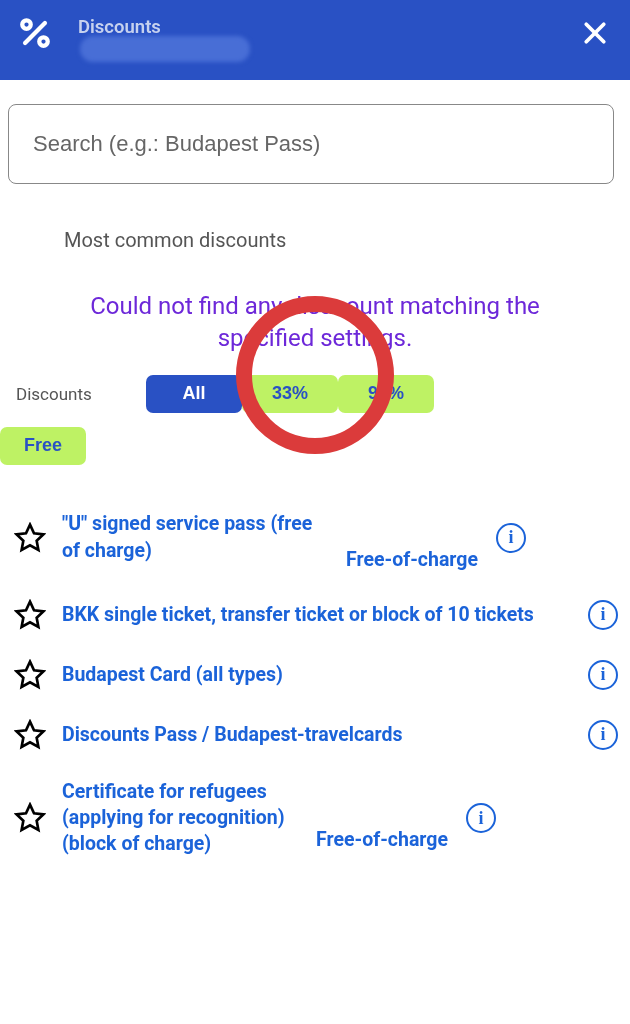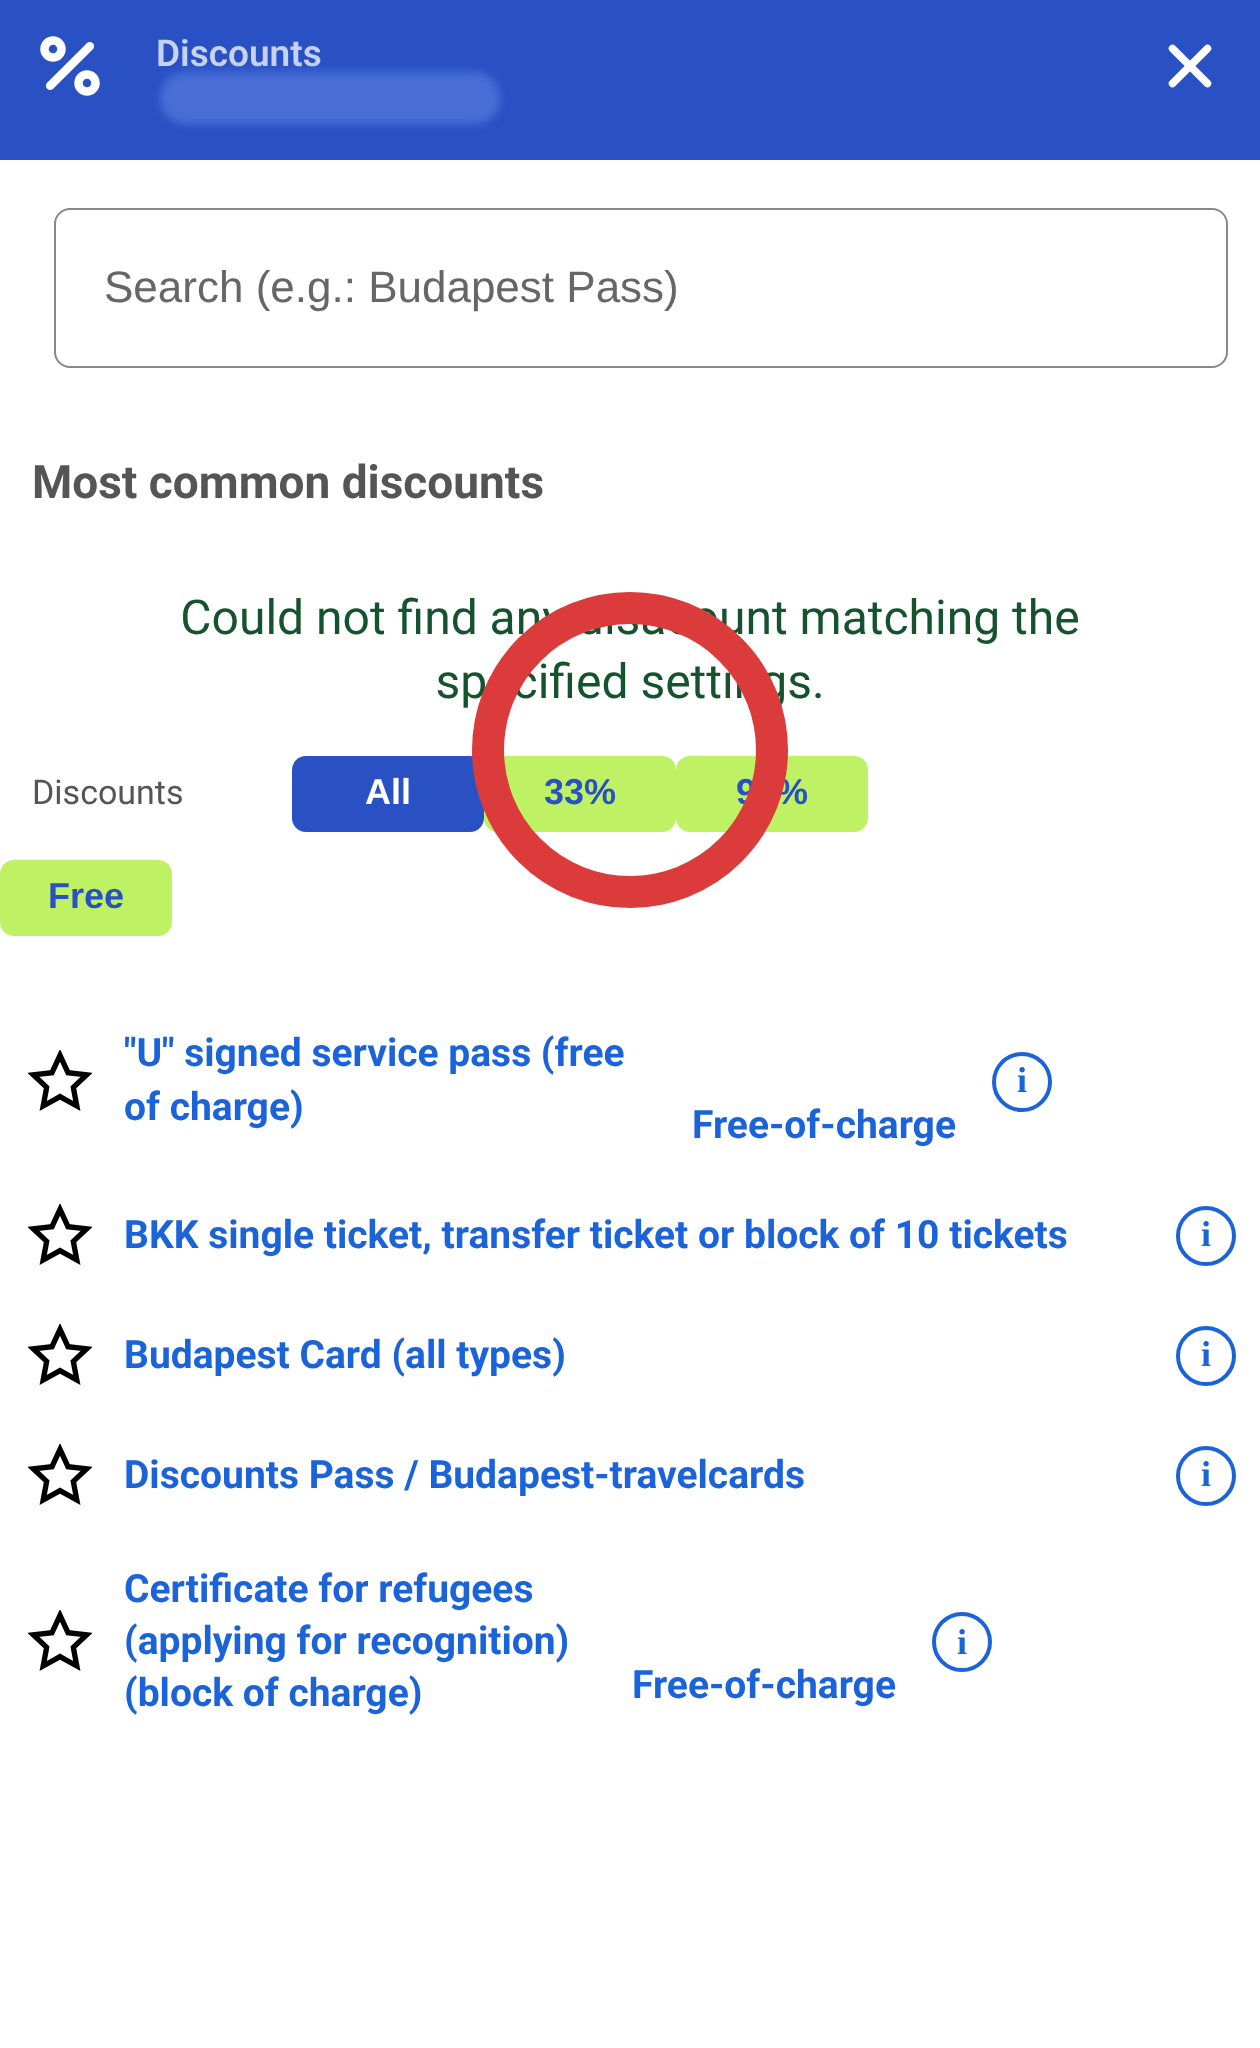--- a/index.html
+++ b/index.html
@@ -38,43 +38,44 @@
     border-radius: 16px;
     filter: blur(2px);
   }
   .close-btn {
     position: absolute;
     right: 20px;
     top: 18px;
     cursor: pointer;
   }
 
-  .search-wrap { padding: 24px 16px 0 27px; }
+  .search-wrap { padding: 24px 16px 0 8px; }
   .search-field {
     width: 100%;
     height: 80px;
     border: 1.5px solid #888;
     border-radius: 8px;
     font-size: 22px;
     color: #666;
     padding: 0 24px;
     background: #fff;
   }
   .search-field::placeholder { color: #666; }
 
   .section-label {
     color: #555;
-    font-size: 23px;
-    font-weight: 700;
+    font-size: 20px;
+    font-weight: 400;
     padding: 44px 16px 0 16px;
+    margin-left: 48px;
   }
 
   .no-results {
     font-size: 24px;
-    color: #14532d;
+    color: #6d28d9;
     text-align: center;
     padding: 38px 40px 10px 40px;
     line-height: 1.35;
   }
 
   .filters-row {
     display: flex;
     align-items: center;
     padding: 10px 12px 0 16px;
     gap: 18px;

